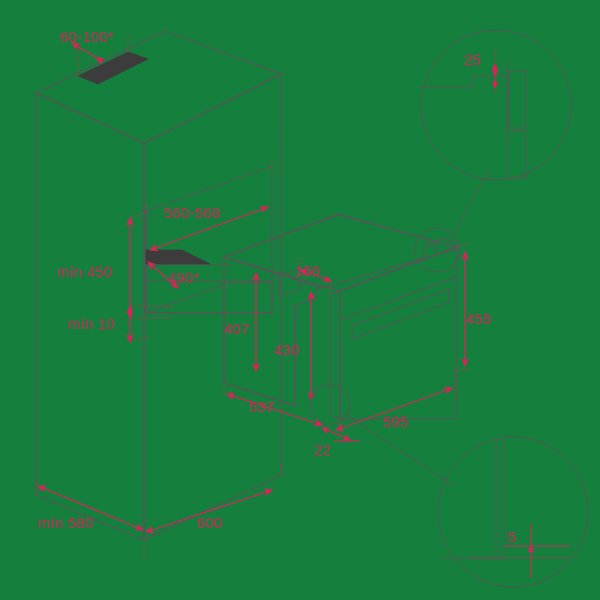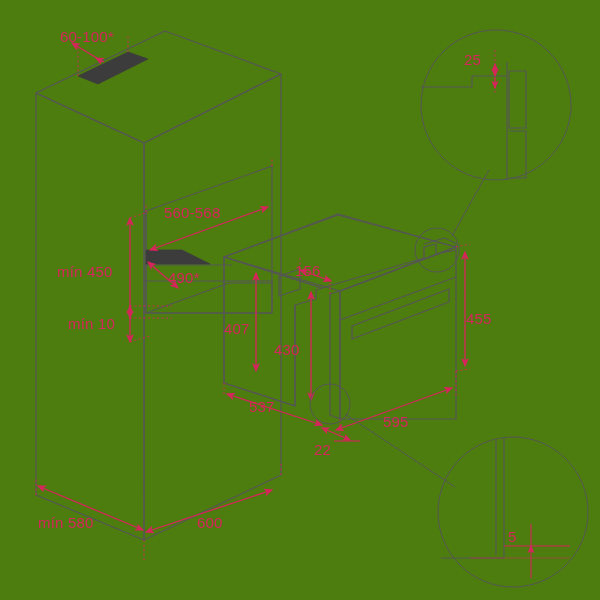--- a/index.html
+++ b/index.html
@@ -10,21 +10,21 @@
   body {
     width: 600px;
     height: 600px;
     overflow: hidden;
     font-family: "Liberation Sans", sans-serif;
   }
   #stage {
     position: relative;
     width: 600px;
     height: 600px;
-    background: #4d7c0f;
+    background: #15803d;
   }
   svg#drawing {
     position: absolute;
     top: 0;
     left: 0;
     width: 600px;
     height: 600px;
     display: block;
   }
   .dimtext {

